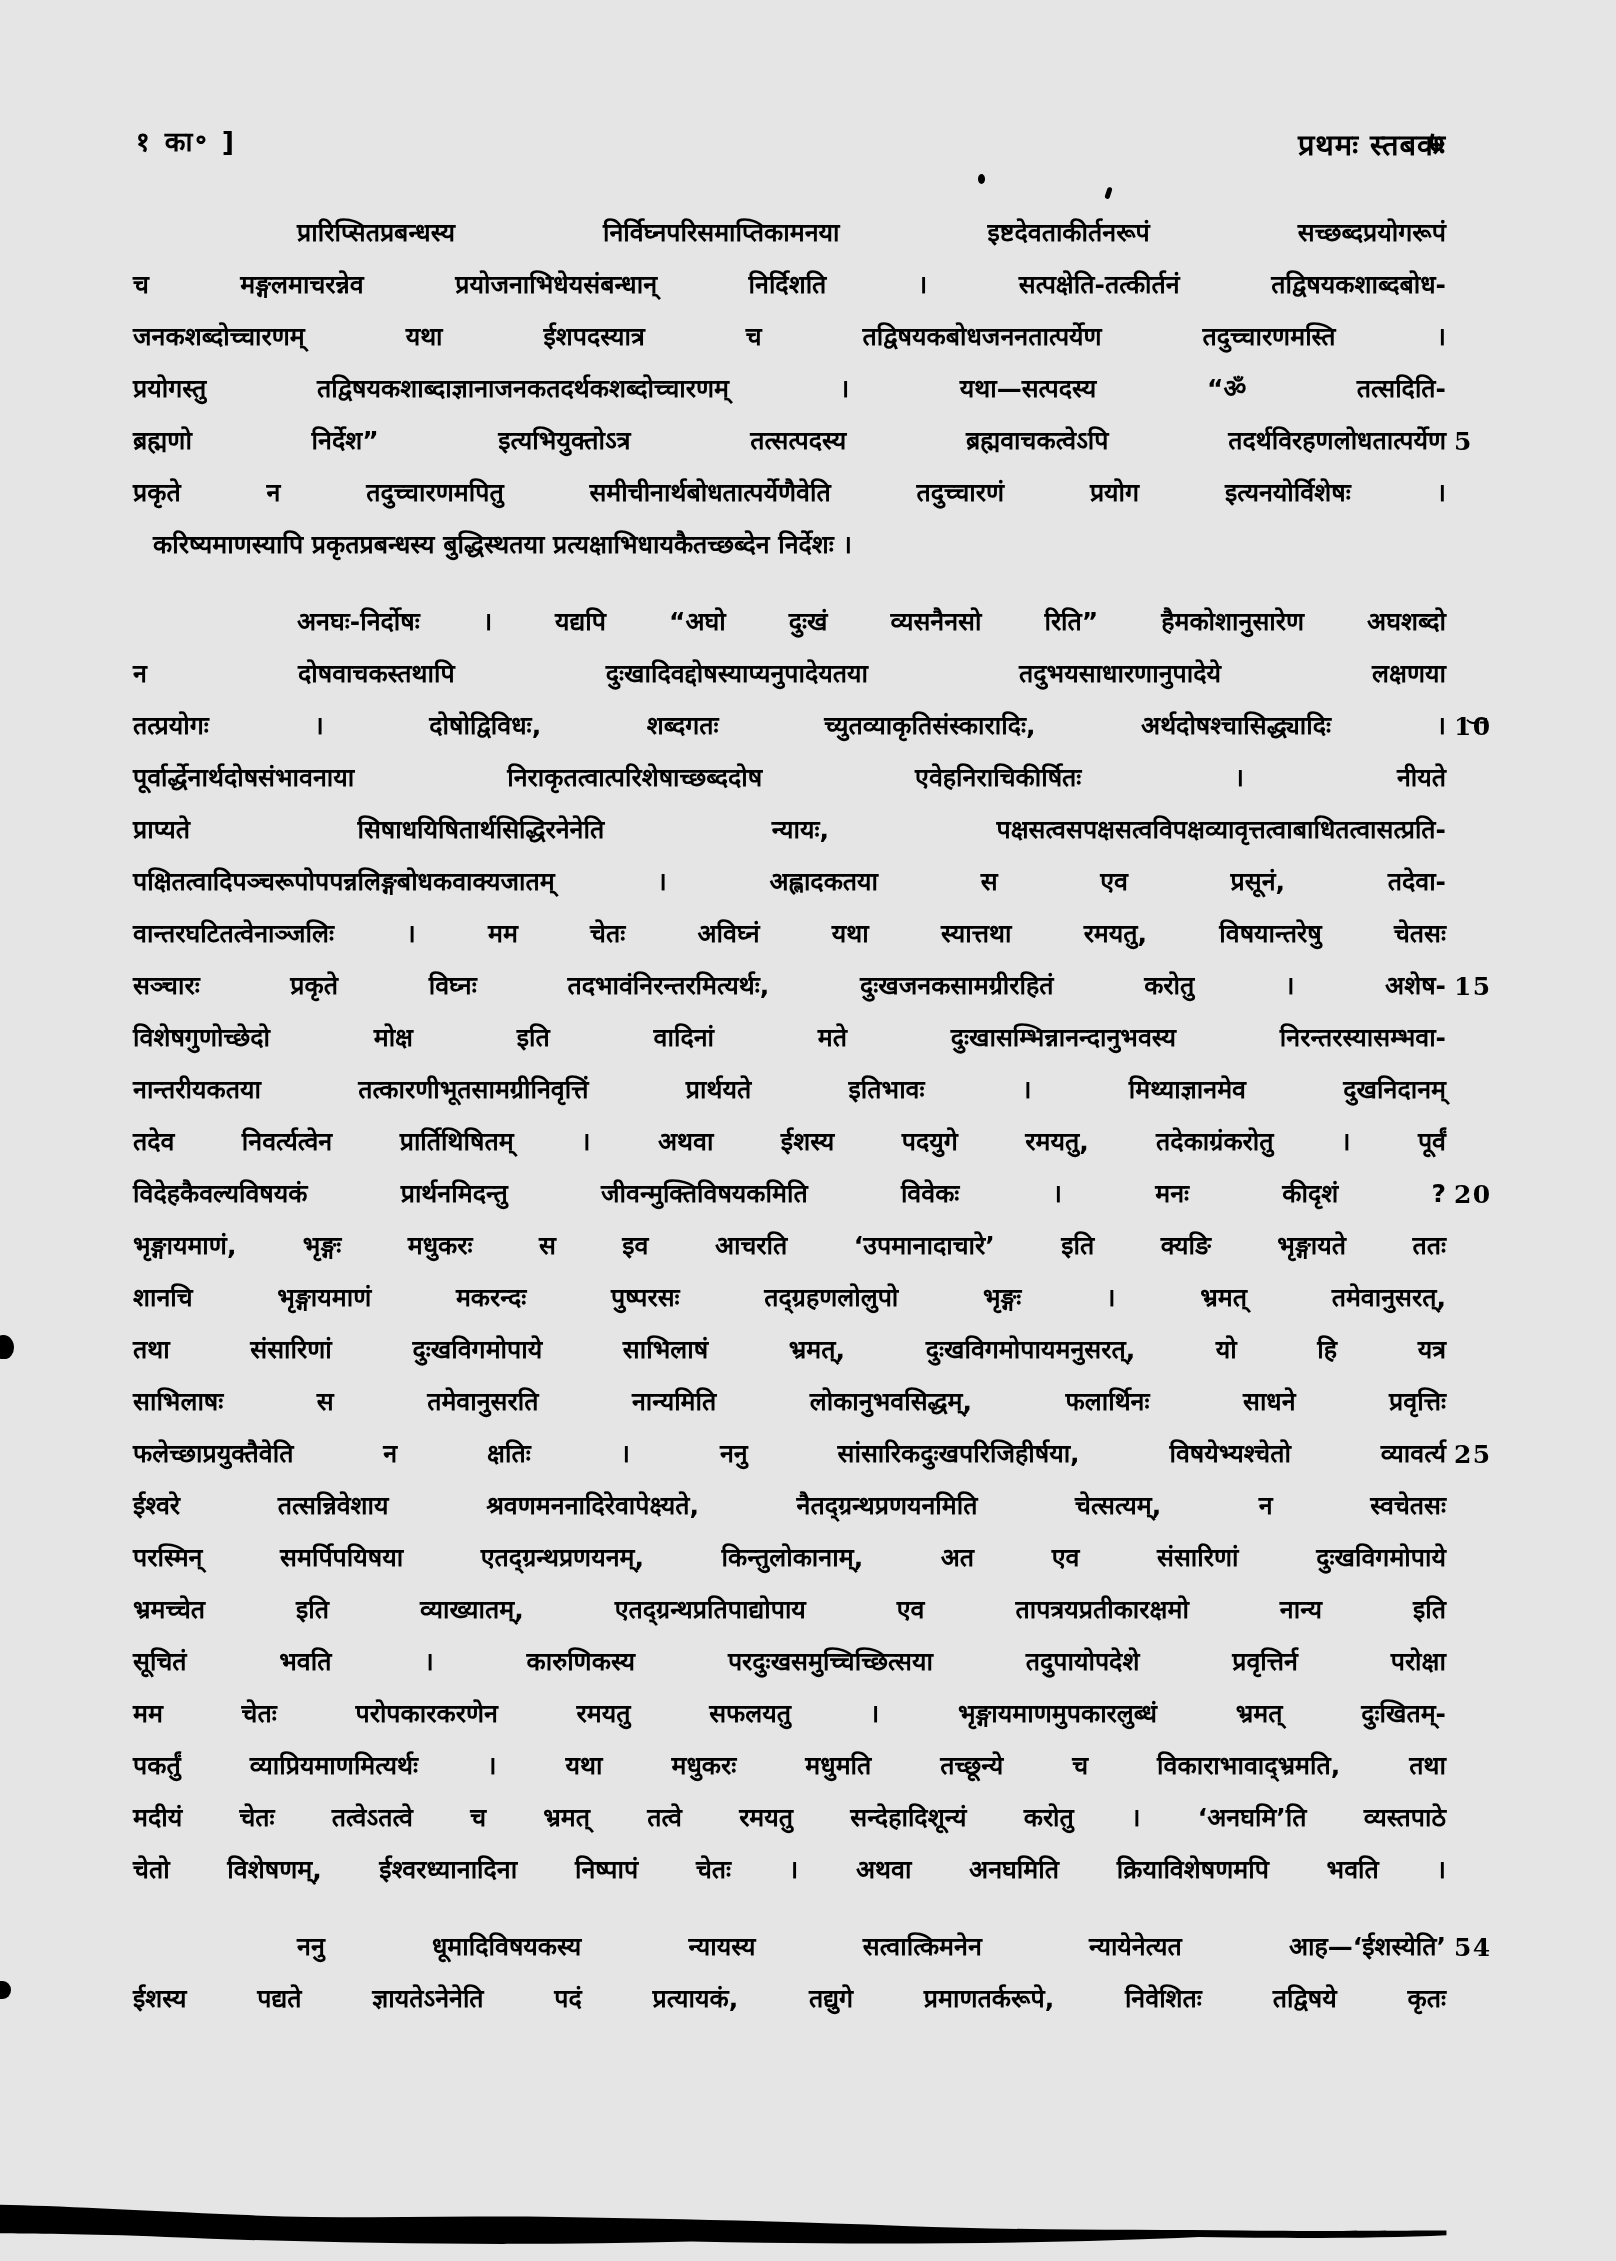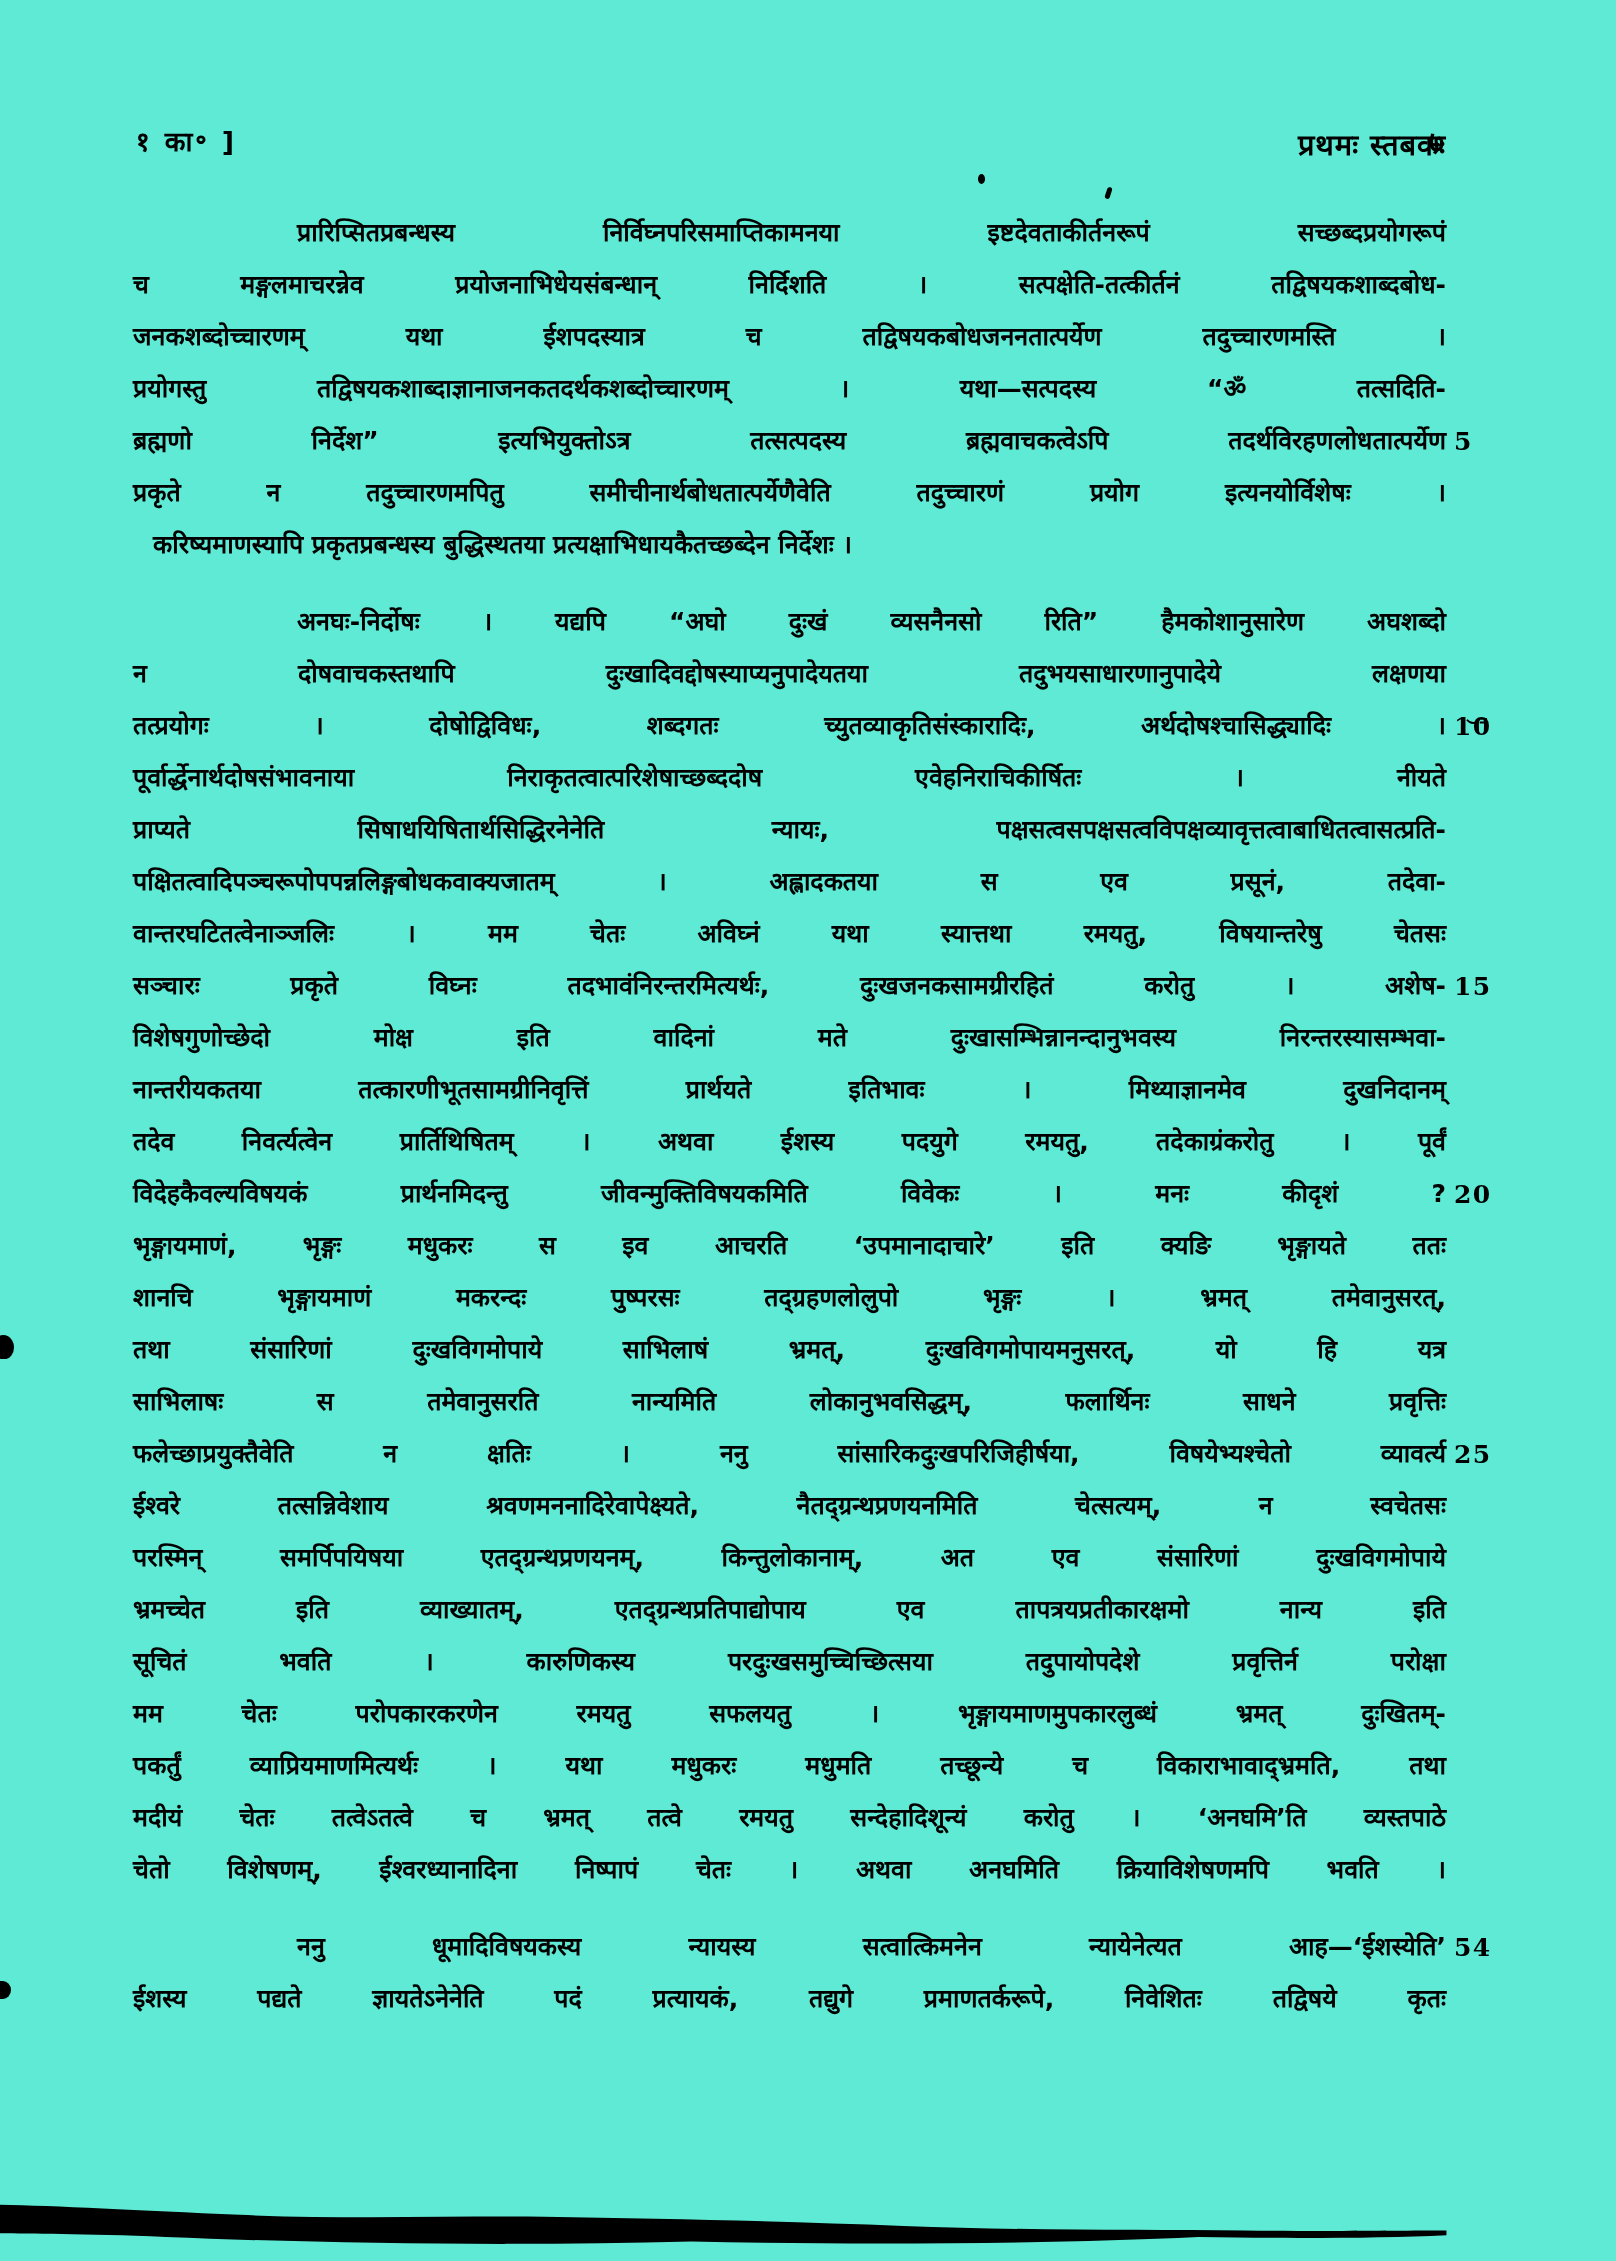--- a/index.html
+++ b/index.html
@@ -1,19 +1,19 @@
 <!DOCTYPE html>
 <html style="font-size:7.4px"><head>
 <meta charset="utf-8">
 <style>
   html,body{margin:0;padding:0;background:#777;}
   .page{
     position:relative;
     width:1617px;height:2261px;
-    background:#5eead4;
+    background:#e5e5e5;
     color:#000;
     font-family:"DejaVu Sans","Liberation Sans",sans-serif;
     overflow:hidden;
   }
   
   .header{position:absolute;top:114px;left:133px;width:1313px;height:60px;}
   .h-left{
     position:absolute;left:2.8px;top:8.3px;
     font-size:27px;font-weight:bold;letter-spacing:2.8px;white-space:nowrap;
   }

